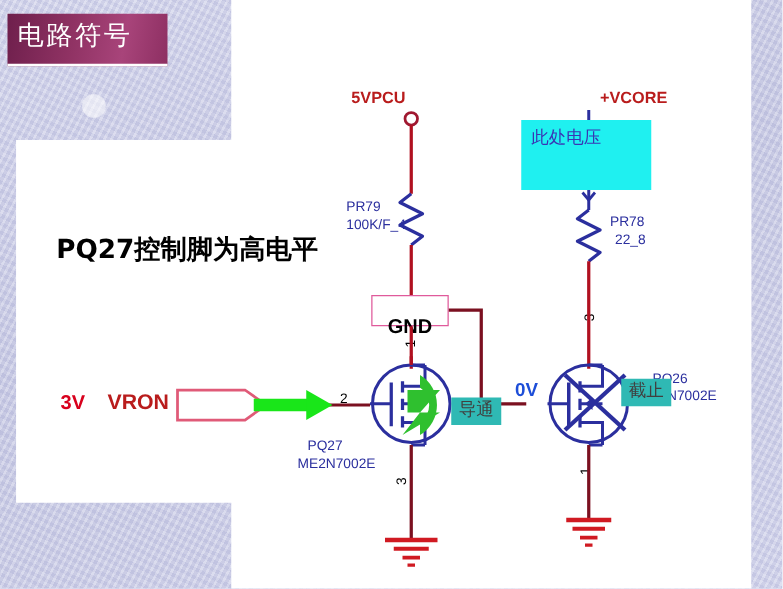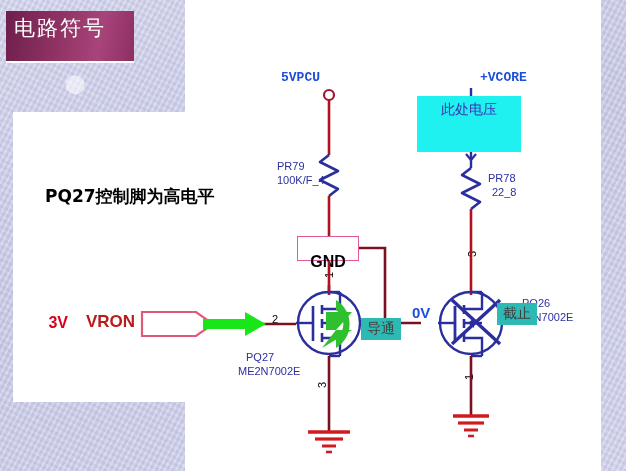--- a/index.html
+++ b/index.html
@@ -33,21 +33,21 @@
   .panel-white {
     position: absolute;
     background: #ffffff;
   }
   
   .title-banner {
     position: absolute;
     left: 6px;
     top: 11px;
     width: 128px;
-    height: 52px;
+    height: 42px;
     background: linear-gradient(100deg, #6e1f4c 0%, #8f3263 40%, #a8447a 72%, #8d2f62 100%);
     box-sizing: border-box;
     text-decoration: underline;
   }
   .title-banner .tb-text {
     position: absolute;
     left: 8px;
     top: 2px;
     font-size: 21px;
     line-height: 30px;
@@ -65,63 +65,61 @@
 
   
   .txt { position: absolute; white-space: nowrap; }
   .blue-lbl {
     color: #2b2f9e;
     font-size: 11px;
     line-height: 13px;
     font-family: "Liberation Sans", sans-serif;
   }
   .rail-lbl {
-    color: #1d4ed8;
+    color: #b91c1c;
     font-size: 13px;
     font-weight: bold;
     line-height: 15px;
-    font-family: Liberation Mono, monospace;
   }
 
   
   .desc-line1 {
     position: absolute;
     left: 57px;
     top: 137px;
     font-size: 18px;
     color: #000000;
     font-weight: bold;
     white-space: nowrap;
     font-family: "DejaVu Sans", "Liberation Sans", sans-serif;
   }
   .desc-line2 {
     position: absolute;
     left: 45px;
     top: 185px;
-    font-size: 17px;
+    font-size: 21px;
     color: #000000;
     font-weight: bold;
     white-space: nowrap;
     font-family: "DejaVu Sans", "Liberation Sans", sans-serif;
   }
 
   
   .note-cyan {
     position: absolute;
     left: 417px;
     top: 96px;
     width: 104px;
     height: 56px;
     background: #1ff0f0;
   }
   .note-cyan .nc-l {
     position: absolute;
     left: 8px;
     width: 88px;
-    text-align: center;
     font-size: 14px;
     color: #3a34b4;
     font-family: Liberation Sans, sans-serif;
     white-space: nowrap;
   }
   .note-cyan .nc-l1 { top: 5px; }
   .note-cyan .nc-l2 { top: 30px; }
 
   
   .chip {

